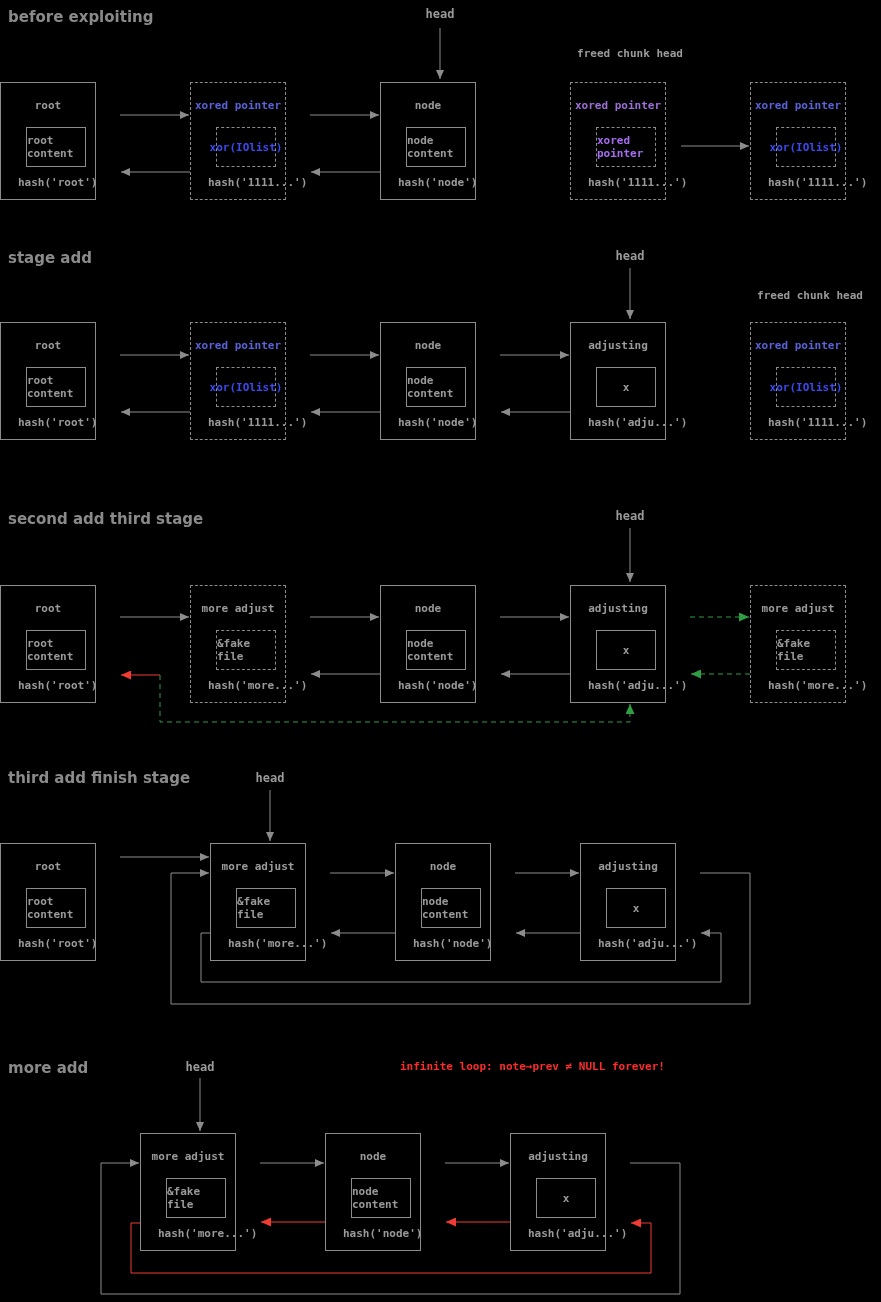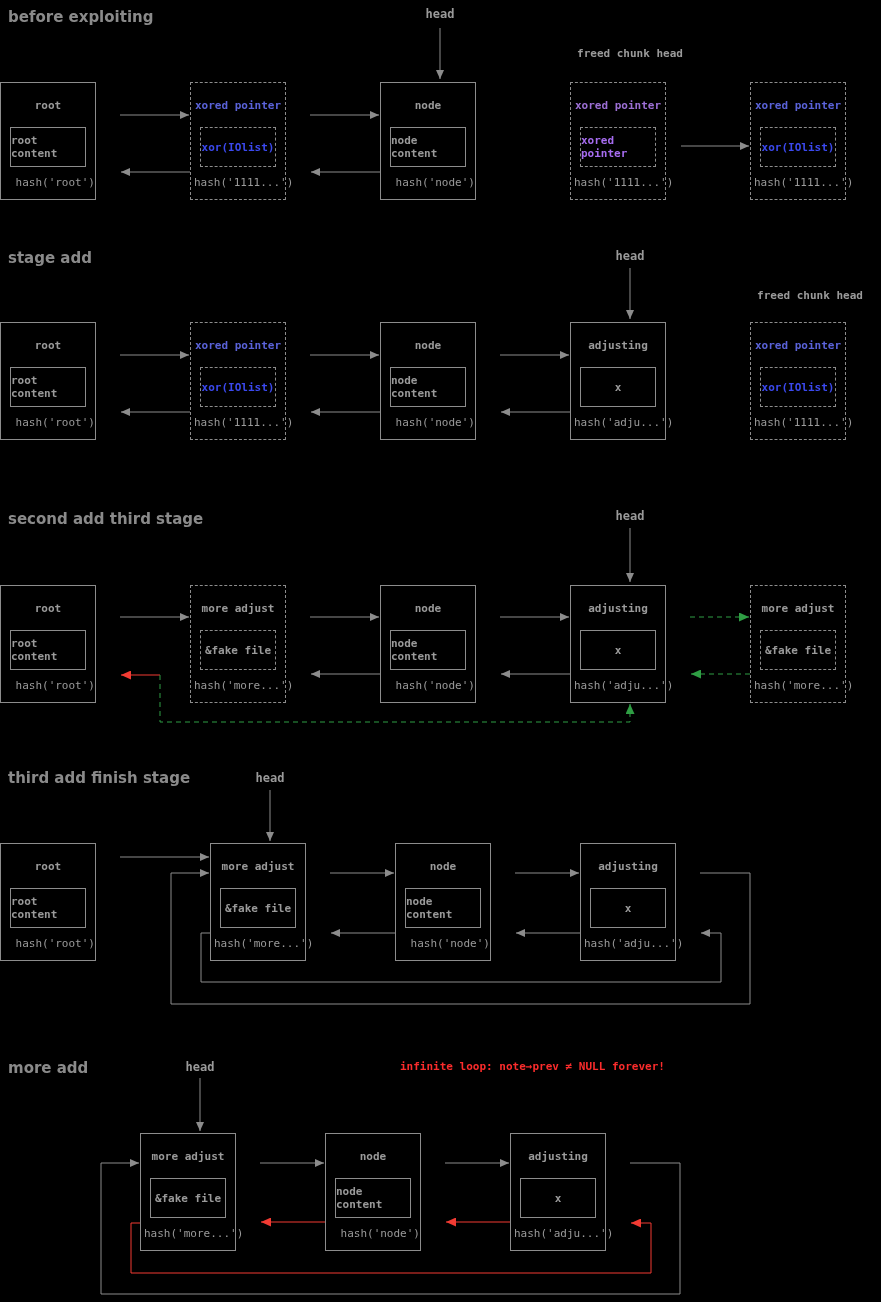--- a/index.html
+++ b/index.html
@@ -8,24 +8,24 @@
   .wires{position:absolute;left:0;top:0;}
   .sec{position:absolute;font-family:"DejaVu Sans",sans-serif;font-weight:bold;
        font-size:15px;color:#8a8a8a;white-space:nowrap;text-align:center;}
   .hd{position:absolute;width:60px;text-align:center;font-weight:bold;font-size:12px;
       color:#9a9a9a;white-space:nowrap;}
   .fl{position:absolute;width:120px;text-align:center;font-weight:bold;font-size:11px;
       color:#9a9a9a;white-space:nowrap;}
   .box{position:absolute;width:96px;height:118px;border:1px solid #8c8c8c;background:#000;box-sizing:border-box;}
   .box.dashed{border-style:dashed;}
   .bt{position:absolute;top:16px;left:0;right:0;text-align:center;font-weight:bold;font-size:11px;color:#9a9a9a;}
-  .bi{position:absolute;left:9px;right:9px;top:44px;height:40px;border:1px solid #8c8c8c;
+  .bi{position:absolute;left:25px;right:9px;top:44px;height:40px;border:1px solid #8c8c8c;
       display:flex;align-items:center;justify-content:center;font-weight:bold;font-size:11px;color:#9a9a9a;box-sizing:border-box;}
   .box.dashed .bi{border-style:dashed;}
-  .bh{position:absolute;top:93px;left:3px;right:0;text-align:right;font-weight:normal;font-size:11px;color:#9a9a9a;}
+  .bh{position:absolute;top:93px;left:17px;right:0;text-align:right;font-weight:bold;font-size:11px;color:#9a9a9a;}
   .c-blue{color:#5a62d8;}
   .c-blue2{color:#3b49ef;}
   .c-purple{color:#9c6fd4;}
   .c-purple2{color:#a66cf0;}
   .ann{position:absolute;font-weight:bold;font-size:11px;color:#fb2c2c;white-space:nowrap;margin-left:12px;}
 </style>
 </head>
 <body>
 
 <div id="stage">

